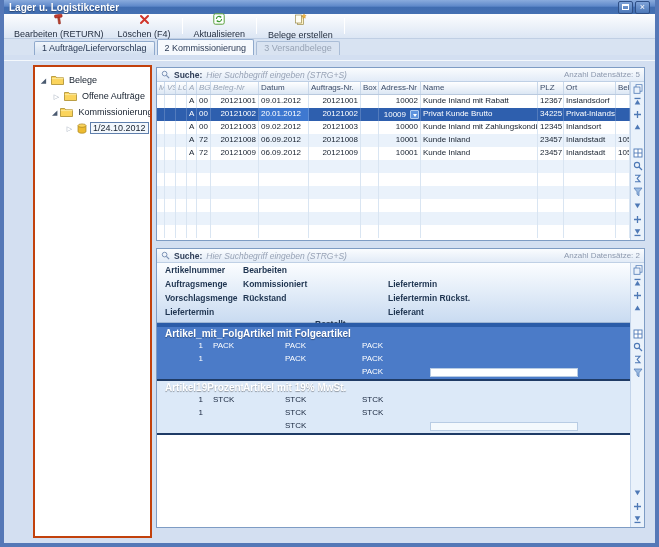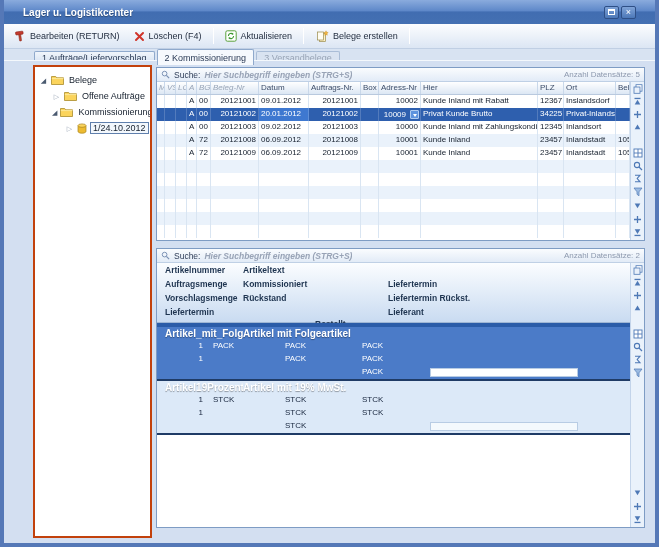--- a/index.html
+++ b/index.html
@@ -1,29 +1,29 @@
 <!DOCTYPE html>
 <html style="--titlebar-a: #8AABDD; --titlebar-b: #4470B2; --window-border: #5578B7; --selection: #2E5FAE; --selection-cell: #3E78D0; --row-alt: #EAF2FB; --record-selected: #4B7BC8; --record-selected-border: #2B5CA8; --record-alt: #DCE9F8; --accent-dark: #1F3B66; --strip-icon: #4E79B6;"><head>
 <meta charset="utf-8">
 <style>
   html,body{margin:0;padding:0;background:#E9EEF6;font-family:"Liberation Sans","DejaVu Sans",sans-serif;}
   *{box-sizing:border-box;}
   .window{position:relative;width:659px;height:547px;border:4px solid var(--window-border,#5578B7);border-top:none;background:#D3DFF1;overflow:hidden;}
   
-  .titlebar{height:24px;display:flex;align-items:center;padding:0 19px;
+  .titlebar{height:14px;display:flex;align-items:center;padding:0 5px;
     background:linear-gradient(180deg,var(--titlebar-a,#8AABDD) 0%,#5E88C9 45%,#416DB1 50%,var(--titlebar-b,#4470B2) 100%);}
   .title{color:#fff;font-size:10px;font-weight:bold;text-shadow:0 1px 1px rgba(0,0,0,.35);}
   .winbtns{margin-left:auto;display:flex;gap:2px;}
   .winbtn{width:15px;height:13px;display:flex;align-items:center;justify-content:center;border:1px solid #2E4F86;border-radius:2px;
     background:linear-gradient(180deg,#7FA3D8,#4C78B8);color:#fff;font-size:9px;line-height:1;cursor:default;}
   .restore-glyph{width:7px;height:6px;border:1px solid #fff;border-top-width:2px;display:inline-block;}
   
   .toolbar{height:25px;display:flex;align-items:center;padding:0 4px;gap:2px;
     background:linear-gradient(180deg,#FCFDFE,#DCE6F4);border-bottom:1px solid #C0CFE4;}
-  .tbtn{display:flex;align-items:center;gap:4px;padding:2px 6px;font-size:9px;color:#1F2A3C;background:transparent;border:0;font-family:inherit;}
+  .tbtn{display:flex;align-items:center;gap:4px;padding:2px 6px;font-size:9px;color:#1F2A3C;background:transparent;border:0;font-family:inherit;flex-direction:column;}
   .tsep{width:1px;height:16px;background:#B6C6DC;margin:0 3px;border-right:1px solid #FFFFFF;}
   .icn{display:inline-flex;align-items:center;justify-content:center;color:var(--strip-icon,#4E79B6);}
   
   .tabbar{height:16px;display:flex;align-items:flex-end;padding-left:30px;gap:2px;background:#D8E3F2;}
   .tab{font-size:9px;color:#2A3A55;padding:1px 7px 2px 7px;border:1px solid #8FA9CC;border-bottom:none;border-radius:2px 2px 0 0;
     background:linear-gradient(180deg,#F0F5FB,#D2DFF0);white-space:nowrap;}
   .tab.active{background:#F6F9FD;padding-top:3px;position:relative;z-index:2;}
   .tab.disabled{color:#98A4B6;background:#D9E3F1;border-color:#AABDD7;}
   
   .content{position:absolute;left:0;right:0;top:60px;bottom:0;background:#D3DFF1;border-top:1px solid #F4F8FC;}
@@ -31,22 +31,22 @@
   .tree-row{display:flex;align-items:center;gap:3px;height:16px;font-size:9px;color:#16202E;white-space:nowrap;}
   .expander{width:9px;text-align:center;font-size:7px;line-height:1;}
   .expander-expanded{color:#4A5A70;} .expander-collapsed{color:#9AA6B6;}
   .tree-label{padding:0 2px;}
   .tree-label.sel{border:1px solid #5F7FAC;background:#F2F7FC;}
   .panel{position:absolute;background:#fff;border:1px solid #7E9CC4;}
   .panel.top{left:152px;top:6px;width:489px;height:174px;}
   .panel.bottom{left:152px;top:187px;width:489px;height:280px;}
   .searchbar{height:14px;display:flex;align-items:center;gap:4px;padding:0 4px;font-size:8.5px;
     background:linear-gradient(180deg,#FAFCFE,#E2EBF7);border-bottom:1px solid #BFD0E5;}
-  .search-label{font-weight:normal;color:#2F3E58;}
-  .search-ph{font-style:italic;color:#98A3B6;overflow:hidden;white-space:nowrap;font-weight:bold;}
+  .search-label{font-weight:bold;color:#2F3E58;}
+  .search-ph{font-style:italic;color:#98A3B6;overflow:hidden;white-space:nowrap;}
   .search-count{margin-left:auto;color:#8D99AE;font-size:8px;white-space:nowrap;}
   .panel-body{display:flex;height:calc(100% - 14px);}
   .gridwrap{flex:1;overflow:hidden;}
   
   .grid-header{display:flex;height:13px;background:linear-gradient(180deg,#FFFFFF,#DCE7F4);border-bottom:1px solid #B9C9DE;font-size:8px;}
   .hcell{border-right:1px solid #C9D8EA;padding:1px 2px;color:#3C4C68;overflow:hidden;white-space:nowrap;flex:0 0 auto;}
   .hcell.dim{color:#9AA6B8;font-style:italic;}
   .grid-row{display:flex;height:13px;font-size:8px;color:#16202E;background:#fff;}
   .grid-row.alt{background:var(--row-alt,#EAF2FB);}
   .grid-row.selected{background:var(--selection,#2E5FAE);color:#fff;}
@@ -211,21 +211,21 @@
               <div class="hcell dim" style="width: 8px;">M</div>
               <div class="hcell dim" style="width: 11px;">VS</div>
               <div class="hcell dim" style="width: 11px;">LO</div>
               <div class="hcell dim" style="width: 10px;">A</div>
               <div class="hcell dim" style="width: 14px;">BG</div>
               <div class="hcell dim" style="width: 48px;">Beleg-Nr</div>
               <div class="hcell" style="width: 50px;">Datum</div>
               <div class="hcell" style="width: 52px;">Auftrags-Nr.</div>
               <div class="hcell" style="width: 18px;">Box</div>
               <div class="hcell" style="width: 42px;">Adress-Nr</div>
-              <div class="hcell" style="width: 117px;">Hier</div>
+              <div class="hcell" style="width: 117px;">Name</div>
               <div class="hcell" style="width: 26px;">PLZ</div>
               <div class="hcell" style="width: 52px;">Ort</div>
               <div class="hcell" style="width: 14px;">Bel</div>
             </div>
             <div class="grid-row">
               <div class="cell a-left" style="width: 8px;"></div>
               <div class="cell a-left" style="width: 11px;"></div>
               <div class="cell a-left" style="width: 11px;"></div>
               <div class="cell a-left" style="width: 10px;">A</div>
               <div class="cell a-left" style="width: 14px;">00</div>
@@ -505,21 +505,21 @@
           </span>
         <span class="search-label">Suche:</span>
         <span class="search-ph">Hier Suchbegriff eingeben (STRG+S)</span>
         <span class="search-count">Anzahl Datensätze: 2</span>
       </div>
       <div class="panel-body">
         <div class="detail" id="detail-view">
             <div class="detail-header">
               <div class="dh-row">
                 <span class="dh-label c0">Artikelnummer</span>
-                <span class="dh-label c1">Artikeltext</span>
+                <span class="dh-label c1">Bearbeiten</span>
               </div>
               <div class="dh-row">
                 <span class="dh-label c0">Auftragsmenge</span>
                 <span class="dh-label c1">Kommissioniert</span>
                 <span class="dh-label c2">Bestellt</span>
                 <span class="dh-label c3">Liefertermin</span>
               </div>
               <div class="dh-row">
                 <span class="dh-label c0">Vorschlagsmenge</span>
                 <span class="dh-label c1">Rückstand</span>

